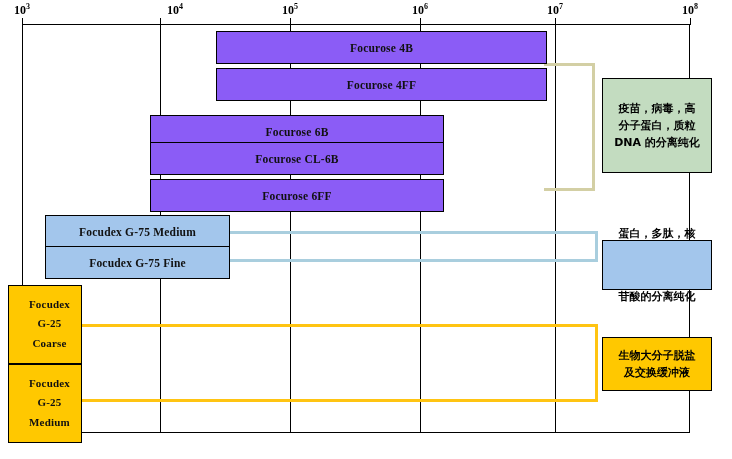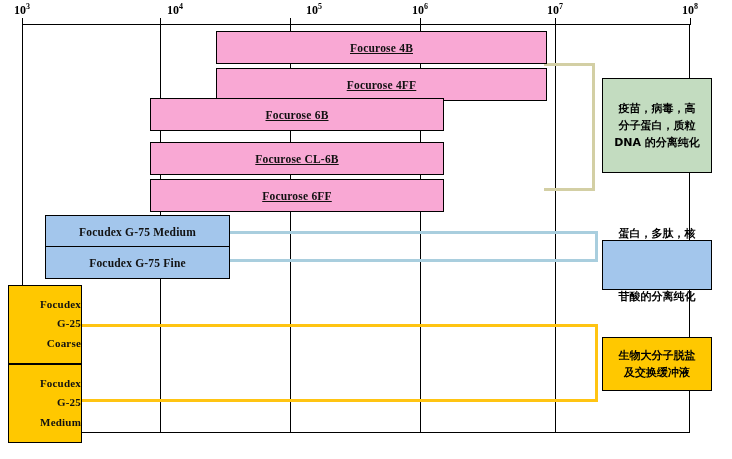--- a/index.html
+++ b/index.html
@@ -42,28 +42,28 @@
   
   .bar{
     position:absolute;box-sizing:border-box;
     border:1.4px solid #000;
     display:flex;align-items:center;justify-content:center;
     font-size:11.5px;font-weight:bold;color:#111;
     font-family:"Liberation Serif","DejaVu Serif",serif;
     letter-spacing:.2px;
     white-space:nowrap;
   }
-  .bar.green{background:#f9a8d4;text-decoration:underline;}
+  .bar.green{background:#8b5cf6;}
   .bar.blue{background:#a3c6ec;}
   .bar.yellow{
     background:#ffc800;
     display:block;
     padding:9px 0 0 9px;
     line-height:1.75;
-    text-align:right;
+    text-align:center;
     font-size:11px;
   }
   .bar.yellow .ln{display:block;}
 
   
   .conn{position:absolute;box-sizing:border-box;}
   .conn.green-c{border:3px solid #d3cfa4;}
   .conn.blue-c{border:3px solid #a9cede;}
   .conn.yellow-c{border:3px solid #ffc412;}
 
@@ -83,21 +83,21 @@
   .callout.blue-b{background:#a3c6ec;}
   .callout.yellow-b{background:#ffc800;}
 </style>
 </head>
 <body>
 
 <div id="stage">
 
   <div class="tick-label" style="left:22px;">10<sup>3</sup></div>
   <div class="tick-label" style="left:160px;margin-left:15px;">10<sup>4</sup></div>
-  <div class="tick-label" style="left:290px;margin-left:24px;">10<sup>5</sup></div>
+  <div class="tick-label" style="left:290px;">10<sup>5</sup></div>
   <div class="tick-label" style="left:420px;">10<sup>6</sup></div>
   <div class="tick-label" style="left:555px;">10<sup>7</sup></div>
   <div class="tick-label" style="left:690px;">10<sup>8</sup></div>
 
   <div class="tick" style="left:22px;"></div>
   <div class="tick" style="left:160px;"></div>
   <div class="tick" style="left:290px;"></div>
   <div class="tick" style="left:420px;"></div>
   <div class="tick" style="left:555px;"></div>
   <div class="tick" style="left:690px;"></div>
@@ -117,21 +117,21 @@
   <div class="conn yellow-c" style="left:80px;top:324px;width:518px;height:78px;border-left:none;background:transparent;"></div>
 
   <div class="bar green" style="left:216px;top:31px;width:331px;height:33px;">
     <span>Focurose 4B</span>
   </div>
 
   <div class="bar green" style="left:216px;top:68px;width:331px;height:33px;align-items:center;">
     <span>Focurose 4FF</span>
   </div>
 
-  <div class="bar green" style="left:150px;top:98px;width:294px;height:33px;">
+  <div class="bar green" style="left:150px;top:115px;width:294px;height:33px;">
     <span>Focurose 6B</span>
   </div>
 
   <div class="bar green" style="left:150px;top:142px;width:294px;height:33px;">
     <span>Focurose CL-6B</span>
   </div>
 
   <div class="bar green" style="left:150px;top:179px;width:294px;height:33px;">
     <span>Focurose 6FF</span>
   </div>

